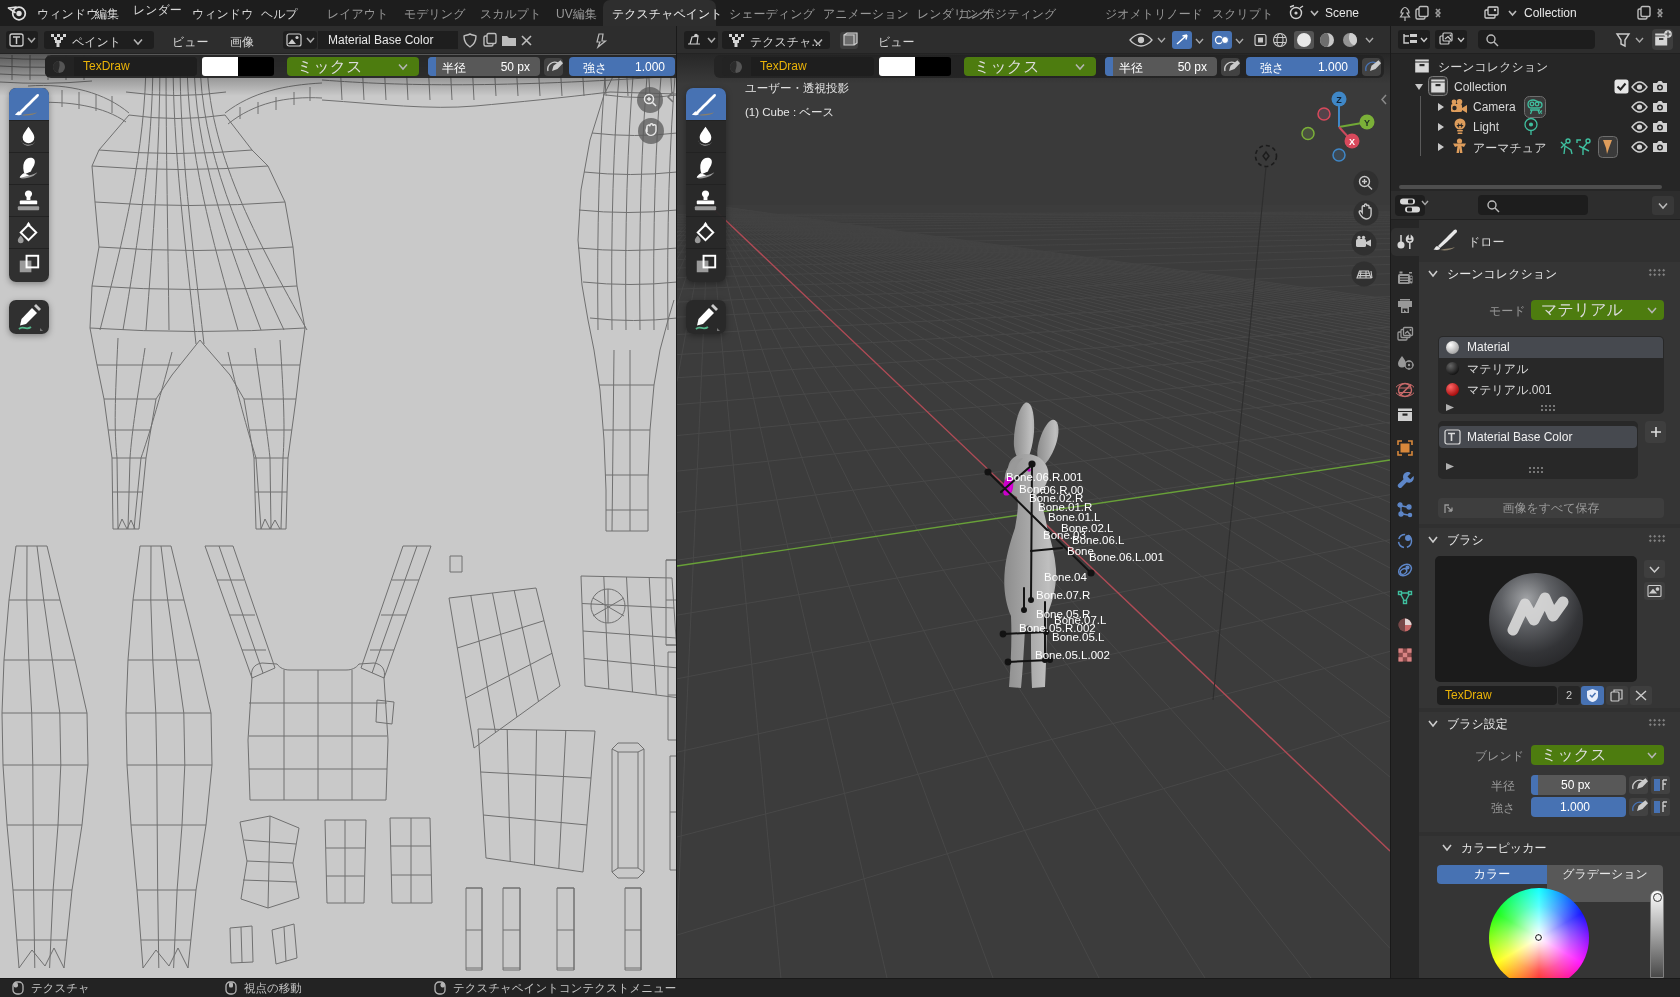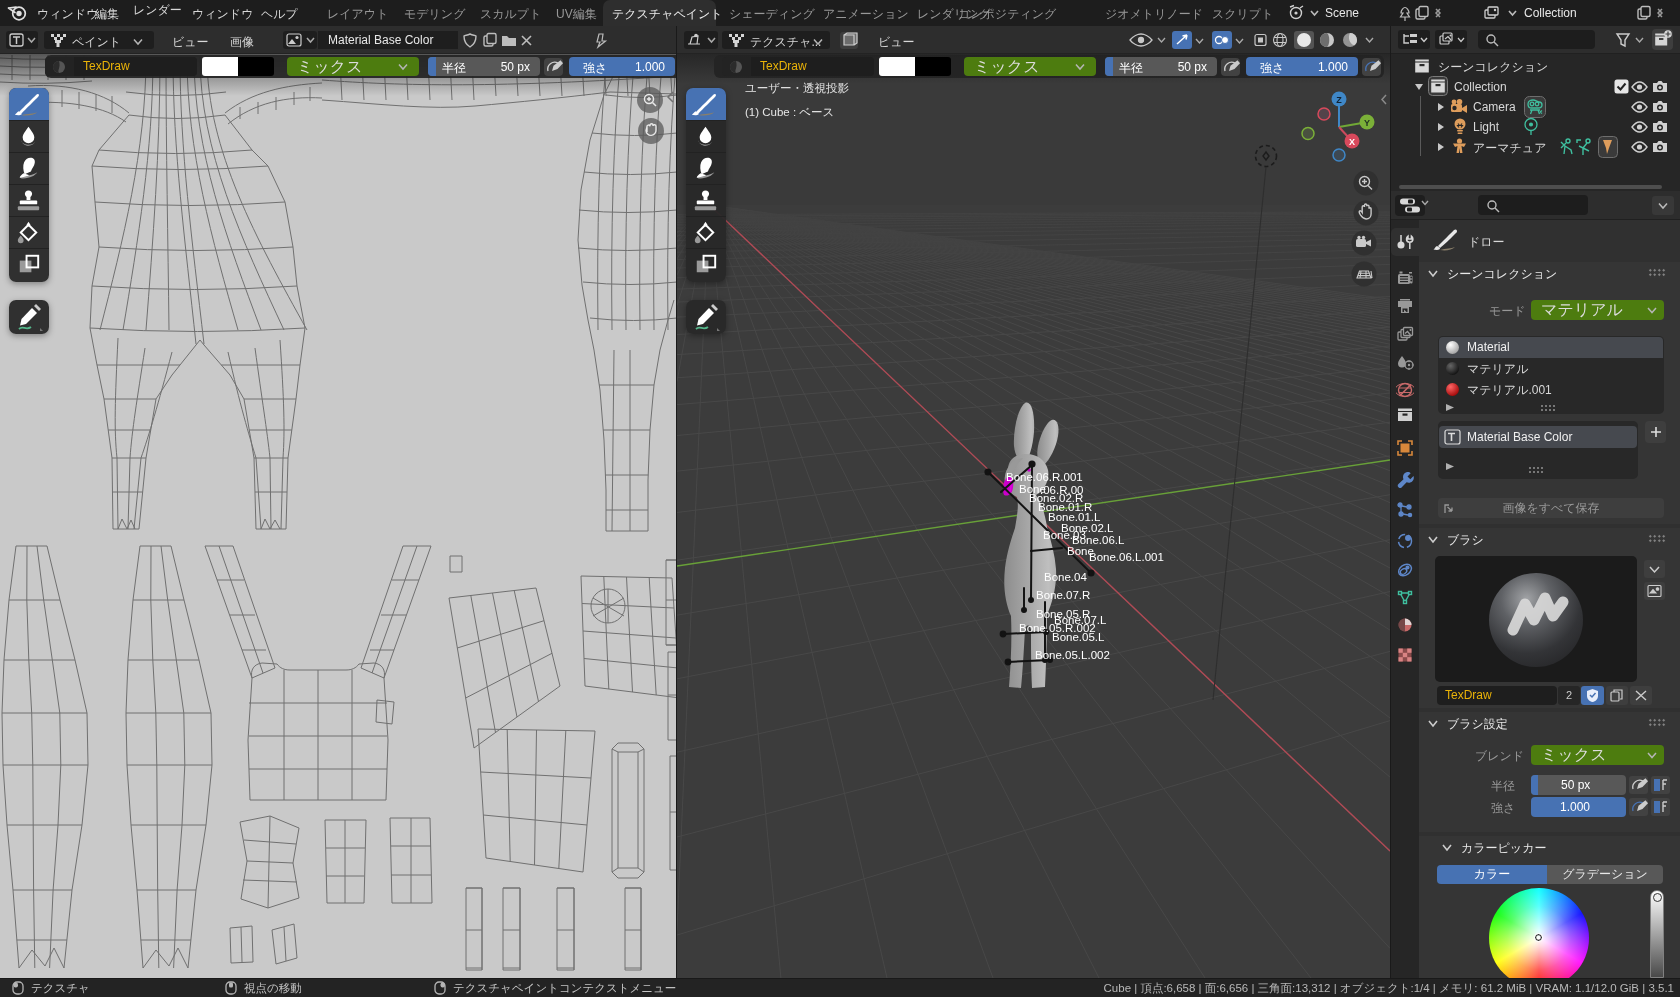--- a/index.html
+++ b/index.html
@@ -1256,21 +1256,21 @@
       <rect x="3" y="3" width="6" height="12" fill="#4772b3"></rect>
       <path d="M12 4 l4 0 m-4 0 l0 10 m0 -6 l3 0" stroke="#ccc" stroke-width="1.4"></path>
     </svg>
 
 <div class="abs" style="left:1419px;top:836px;width:261px;height:142px;background:#353535"></div>
 <svg class="abs" style="left:1441px;top:843px" width="12" height="10" viewBox="0 0 12 10">
       <path d="M2 2 l4 5 l4 -5" fill="none" stroke="#ccc" stroke-width="1.6"></path>
     </svg>
 <div class="abs txt" style="left:1461px;top:840px;color:#e8e8e8">カラーピッカー</div>
 <div class="abs blue" style="left:1437px;top:865px;width:110px;height:19px;border-radius:4px 0 0 4px;color:#fff;font-size:12px;text-align:center;line-height:19px">カラー</div>
-<div class="abs" style="left:1547px;top:865px;width:116px;height:19px;background:#585858;border-radius:0 4px 4px 0;color:#e8e8e8;font-size:12px;text-align:center;line-height:19px">グラデーション</div>
+<div class="abs" style="left:1547px;top:865px;width:116px;height:37px;background:#585858;border-radius:0 4px 4px 0;color:#e8e8e8;font-size:12px;text-align:center;line-height:19px">グラデーション</div>
 <div class="abs" style="left:1489px;top:888px;width:100px;height:100px;border-radius:50%;background:conic-gradient(from 0deg, #00ffff,#0000ff 60deg,#ff00ff 120deg,#ff0000 180deg,#ffff00 240deg,#00ff00 300deg,#00ffff 360deg)"></div>
 <div class="abs" style="left:1489px;top:888px;width:100px;height:100px;border-radius:50%;background:radial-gradient(circle,#ffffff 0%,rgba(255,255,255,0.85) 12%,rgba(255,255,255,0.35) 45%,rgba(255,255,255,0) 78%)"></div>
 <div class="abs" style="left:1534px;top:933px;width:9px;height:9px;border-radius:50%;border:1.8px solid #fff;box-shadow:0 0 0 1.2px #333 inset"></div>
 <div class="abs" style="left:1650px;top:890px;width:14px;height:88px;border:1px solid #808080;border-radius:7px 7px 0 0;background:linear-gradient(#ffffff,#000000 140%)"></div>
 <div class="abs" style="left:1652.5px;top:893px;width:9px;height:9px;border-radius:50%;background:#eee;border:1.5px solid #333"></div>
 
 <div class="abs" style="left:0;top:978px;width:1680px;height:19px;background:#232323;border-top:1px solid #191919"></div>
 <svg class="abs" style="left:12px;top:981px" width="12" height="14" viewBox="0 0 12 14">
       <rect x="1" y="1" width="10" height="12" rx="4" fill="none" stroke="#b5b5b5" stroke-width="1.3"></rect>
       <rect x="1.5" y="1.5" width="4.5" height="5" rx="2" fill="#b5b5b5"></rect>
@@ -1279,14 +1279,13 @@
 <svg class="abs" style="left:225px;top:981px" width="12" height="14" viewBox="0 0 12 14">
       <rect x="1" y="1" width="10" height="12" rx="4" fill="none" stroke="#b5b5b5" stroke-width="1.3"></rect>
       <rect x="4" y="1.5" width="4" height="5" rx="1.5" fill="#b5b5b5"></rect>
     </svg>
 <div class="abs" style="left:244px;top:981px;font-size:11.5px;color:#c5c5c5">視点の移動</div>
 <svg class="abs" style="left:434px;top:981px" width="12" height="14" viewBox="0 0 12 14">
       <rect x="1" y="1" width="10" height="12" rx="4" fill="none" stroke="#b5b5b5" stroke-width="1.3"></rect>
       <rect x="6.5" y="1.5" width="4.5" height="5" rx="2" fill="#b5b5b5"></rect>
     </svg>
 <div class="abs" style="left:453px;top:981px;font-size:11.5px;color:#c5c5c5">テクスチャペイントコンテクストメニュー</div>
-<div class="abs" style="right:6px;top:981px;font-size:11.5px;color:#b9b9b9">Cube | 頂点:6,658 | 面:6,656 | 三角面:13,312 | オブジェクト:1/4 | メモリ: 61.2 MiB | VRAM: 1.1/12.0 GiB | 3.5.1</div>
 
 </div>
 </body></html>

